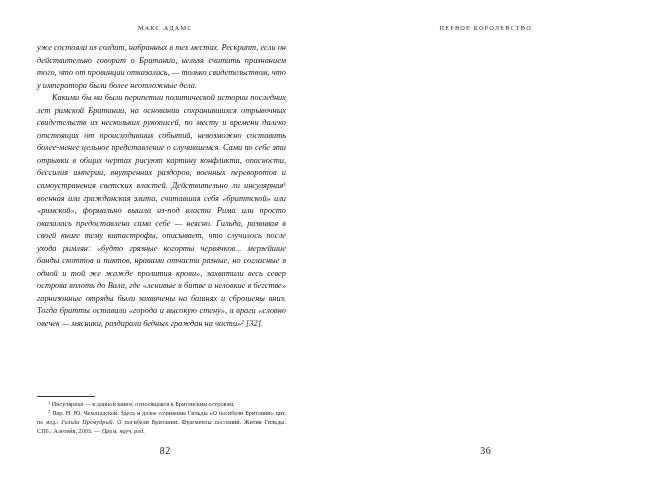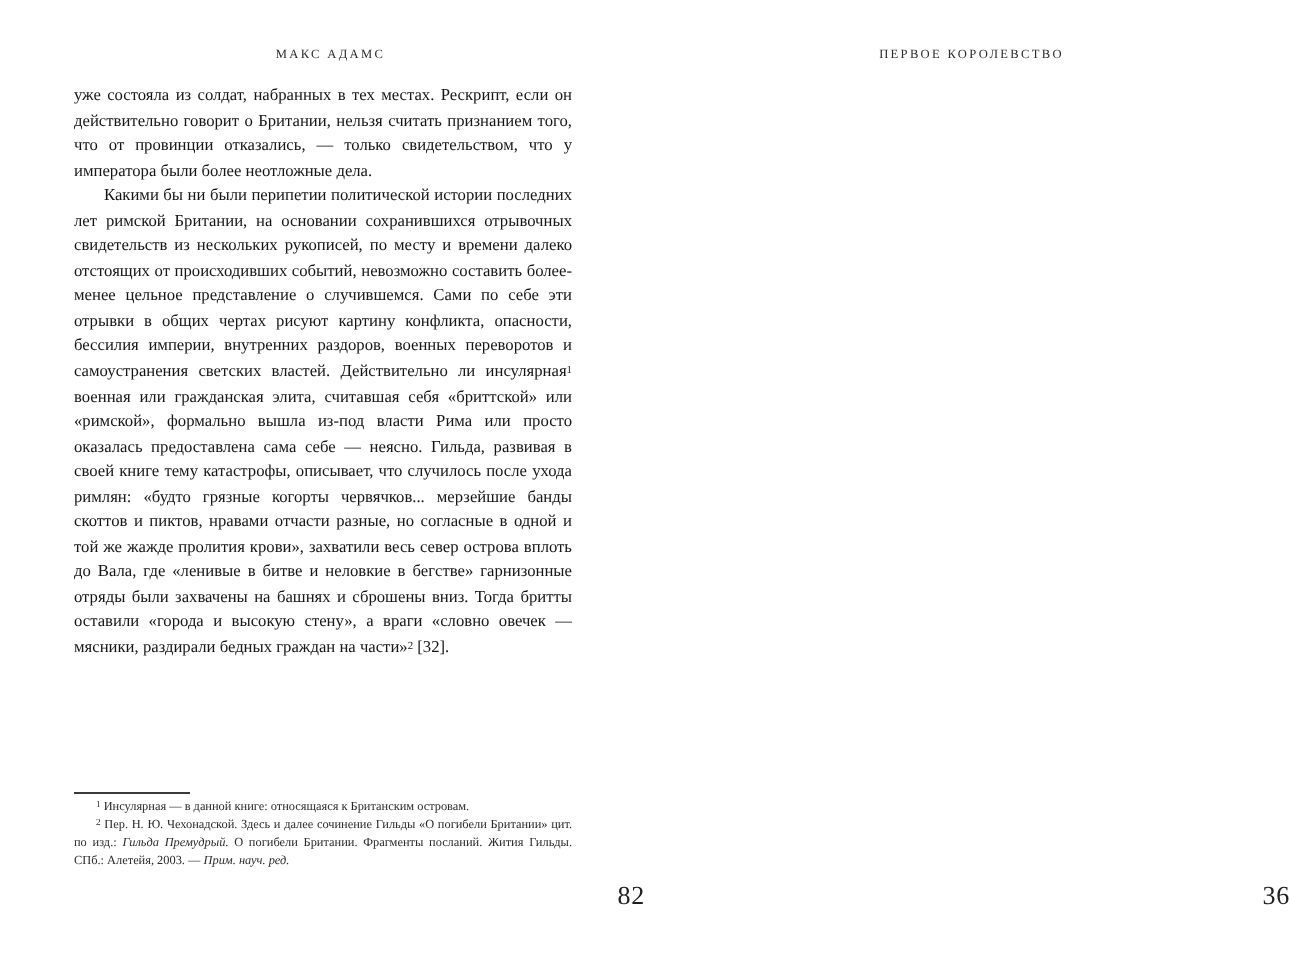--- a/index.html
+++ b/index.html
@@ -52,20 +52,21 @@
     text-align: justify;
     text-justify: inter-word;
     hyphens: manual;
     color: #151515;
   }
   .page-left  .textblock { left: 37px; }
 
   .textblock p {
     margin: 0;
     text-indent: 15px;
+    font-style: italic;
   }
   .textblock p.noindent { text-indent: 0; }
 
   sup.fnref {
     font-size: 5.4px;
     vertical-align: 0.32em;
     line-height: 0;
   }
 
   .footnotes {
@@ -93,22 +94,22 @@
     vertical-align: 0.34em;
     line-height: 0;
   }
   .footnotes i { font-style: italic; }
 
   .folio {
     position: absolute;
     bottom: 28px;
     left: 0;
     right: 0;
-    text-align: right;
-    font-size: 13px;
+    text-align: center;
+    font-size: 10px;
     color: #202020;
     font-family: "Liberation Serif", "DejaVu Serif", serif;
     letter-spacing: 0.4px;
   }
   .page-left  .folio { padding-left: 8px; }
   .page-right .folio { padding-left: 4px; }
 </style>
 </head>
 <body>
 

